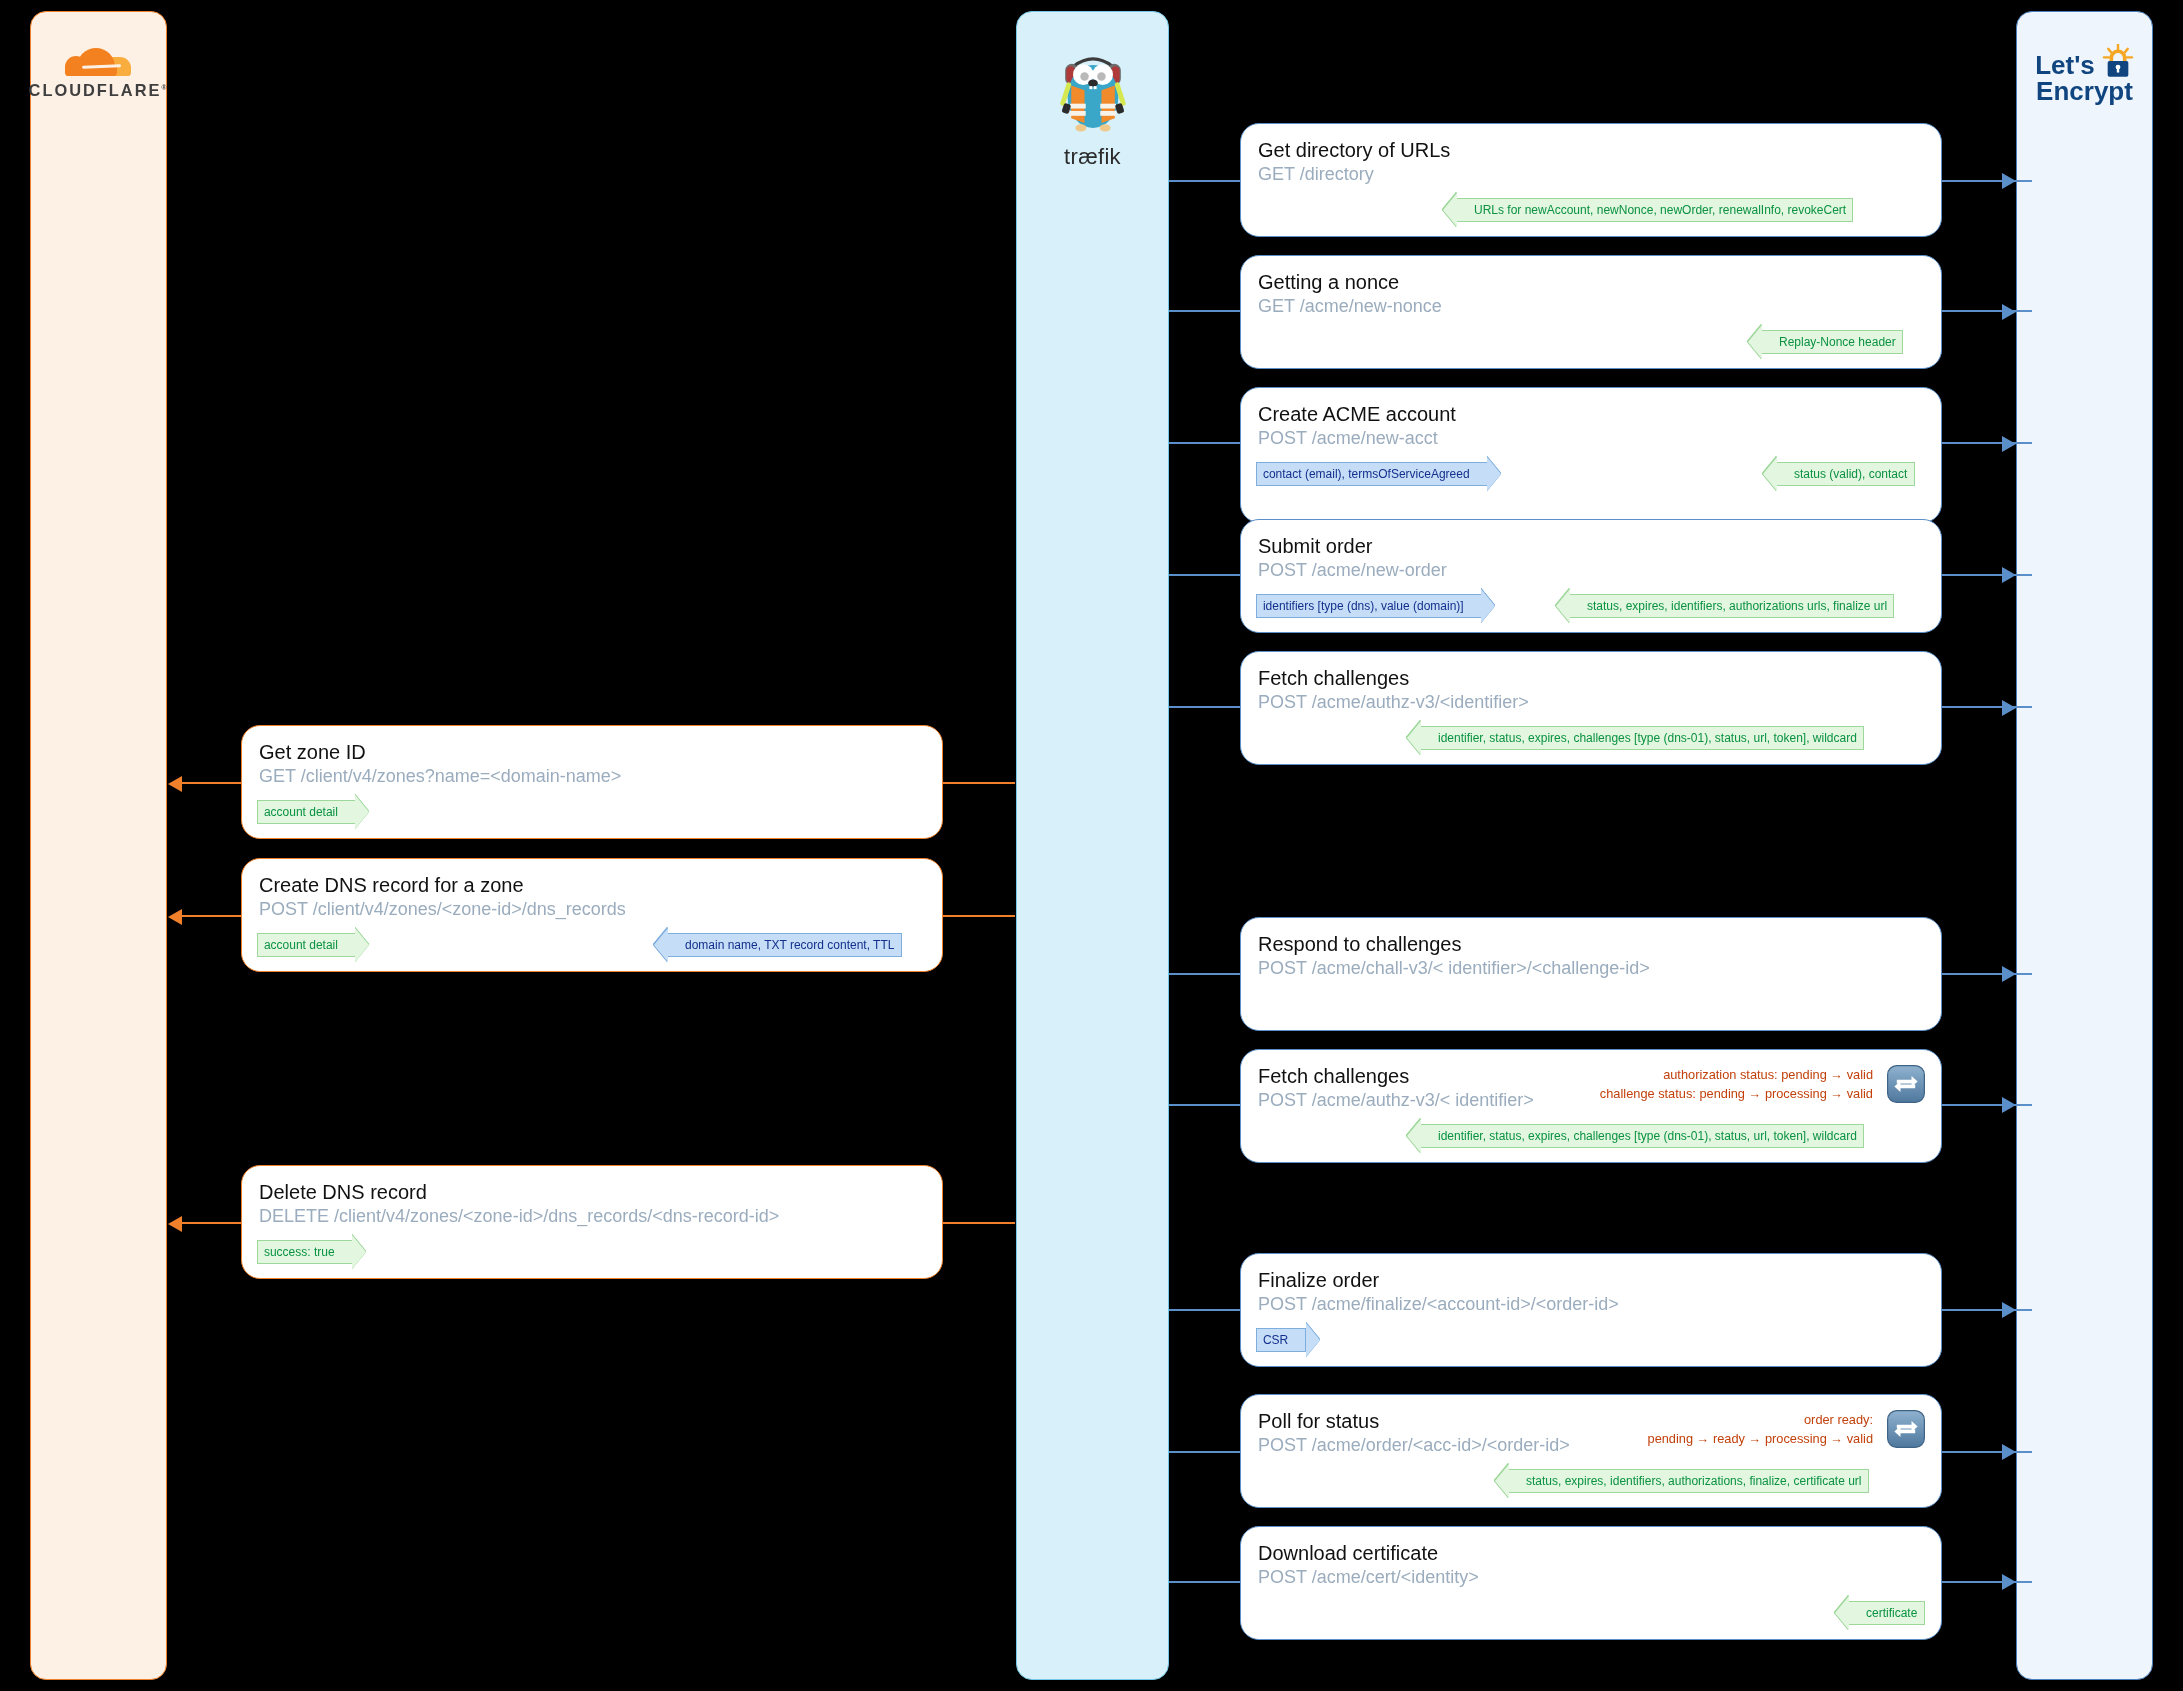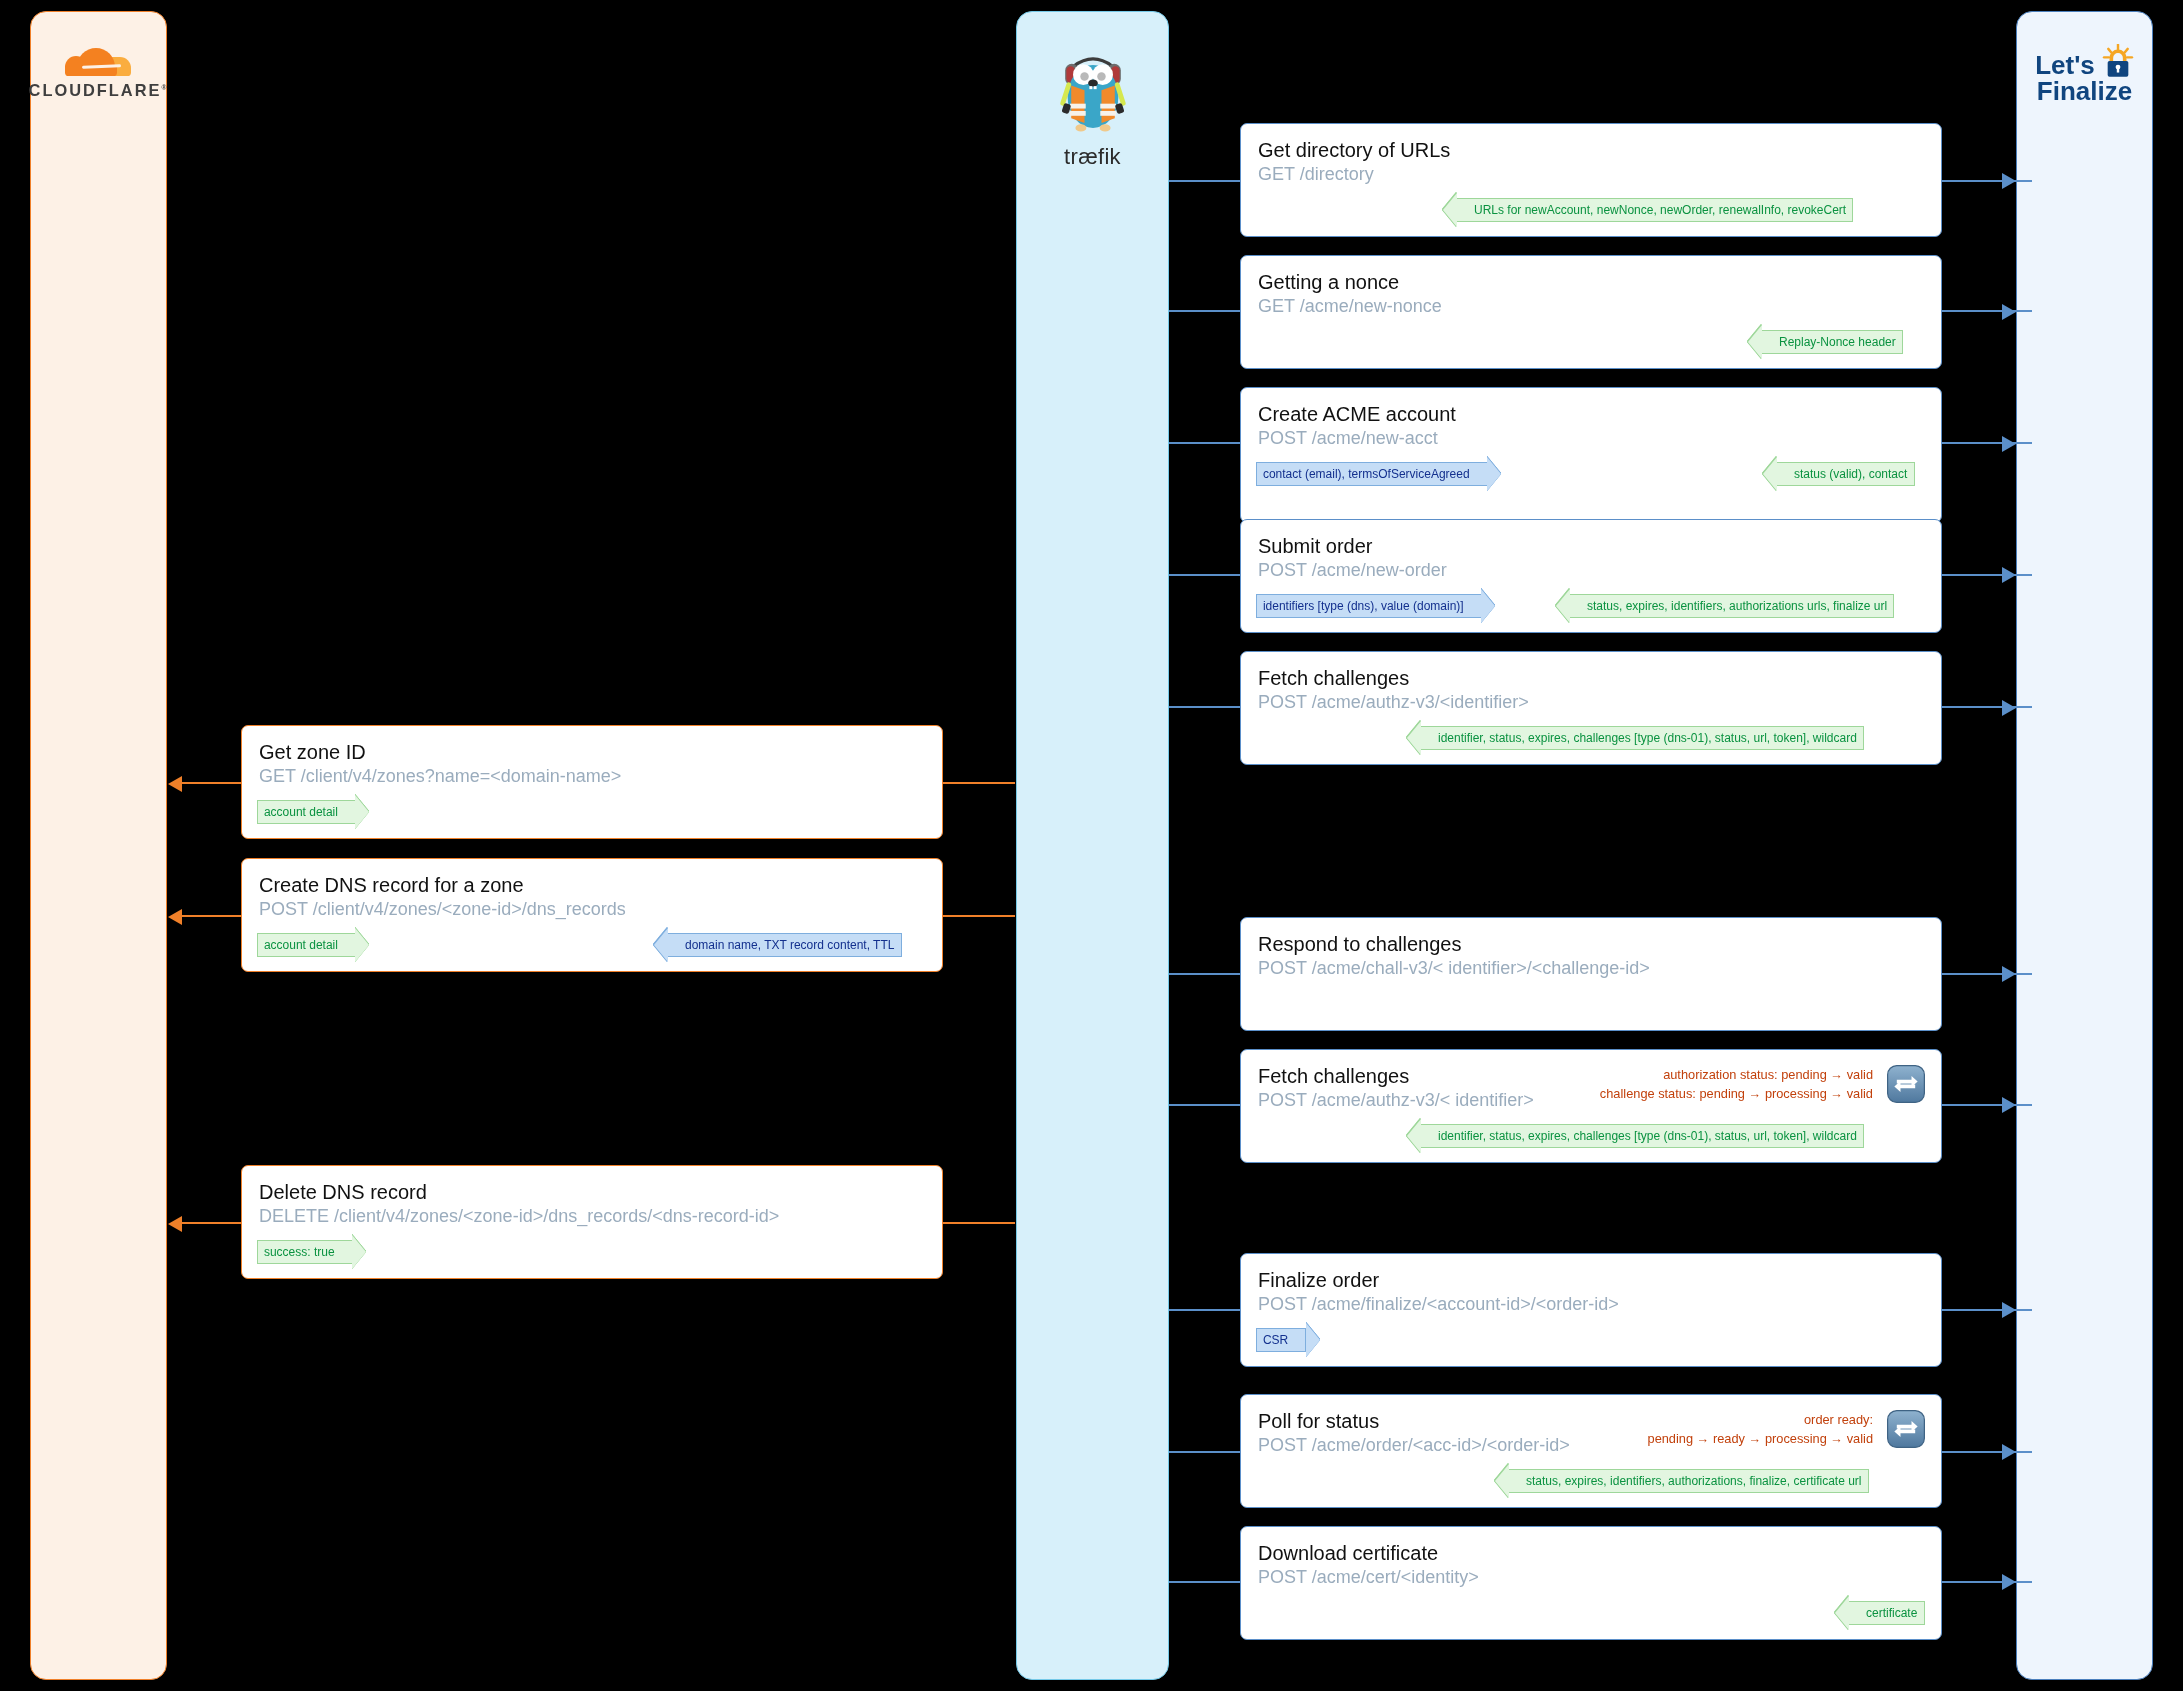--- a/index.html
+++ b/index.html
@@ -80,21 +80,21 @@
     border-top: 8px solid transparent; border-bottom: 8px solid transparent;
     border-left: 14.6px solid #5b8fc9;
   }
   .arrowhead.left {
     border-top: 8px solid transparent; border-bottom: 8px solid transparent;
     border-right: 14.6px solid #f08029;
   }
 
   
   .card {
-    position: absolute; background: #fff; border-radius: 7px;
+    position: absolute; background: #fff; border-radius: 19px;
     border: 1.8px solid #5b8fc9; padding: 14.6px 17px;
   }
   .card.cf { border-color: #f08029; }
   .card-title { font-size: 20px; color: #111; line-height: 1.15; }
   .card-path  { font-size: 18px; color: #9aacbd; line-height: 1.3; margin-top: 1.8px; }
 
   
   .msg {
     position: absolute; display: inline-flex; align-items: center;
     height: 24px; padding: 0 7.3px; font-size: 12px; white-space: nowrap;
@@ -207,21 +207,21 @@
             <line x1="42" y1="8" x2="37" y2="14"></line>
             <line x1="3" y1="22" x2="11" y2="22"></line>
             <line x1="49" y1="22" x2="41" y2="22"></line>
           </g>
           <path d="M15 30 V23 a11 11 0 0 1 22 0 V30" fill="none" stroke="#f5a623" stroke-width="6"></path>
           <rect x="9" y="28" width="34" height="26" rx="3" fill="#10457f"></rect>
           <circle cx="26" cy="38" r="4" fill="#fff"></circle>
           <rect x="24" y="39" width="4" height="8" fill="#fff"></rect>
         </svg>
       </div>
-      <div class="le-text2">Finalize</div>
+      <div class="le-text2">Encrypt</div>
     </div>
   </div>
 
   <div class="conn blue" style="left:1169px; top:180px; width:863px;"></div>
   <div class="arrowhead right" style="left:2002px; top:173px;"></div>
   <div class="conn blue" style="left:1169px; top:310px; width:863px;"></div>
   <div class="arrowhead right" style="left:2002px; top:304px;"></div>
   <div class="conn blue" style="left:1169px; top:442px; width:863px;"></div>
   <div class="arrowhead right" style="left:2002px; top:436px;"></div>
   <div class="conn blue" style="left:1169px; top:574px; width:863px;"></div>

